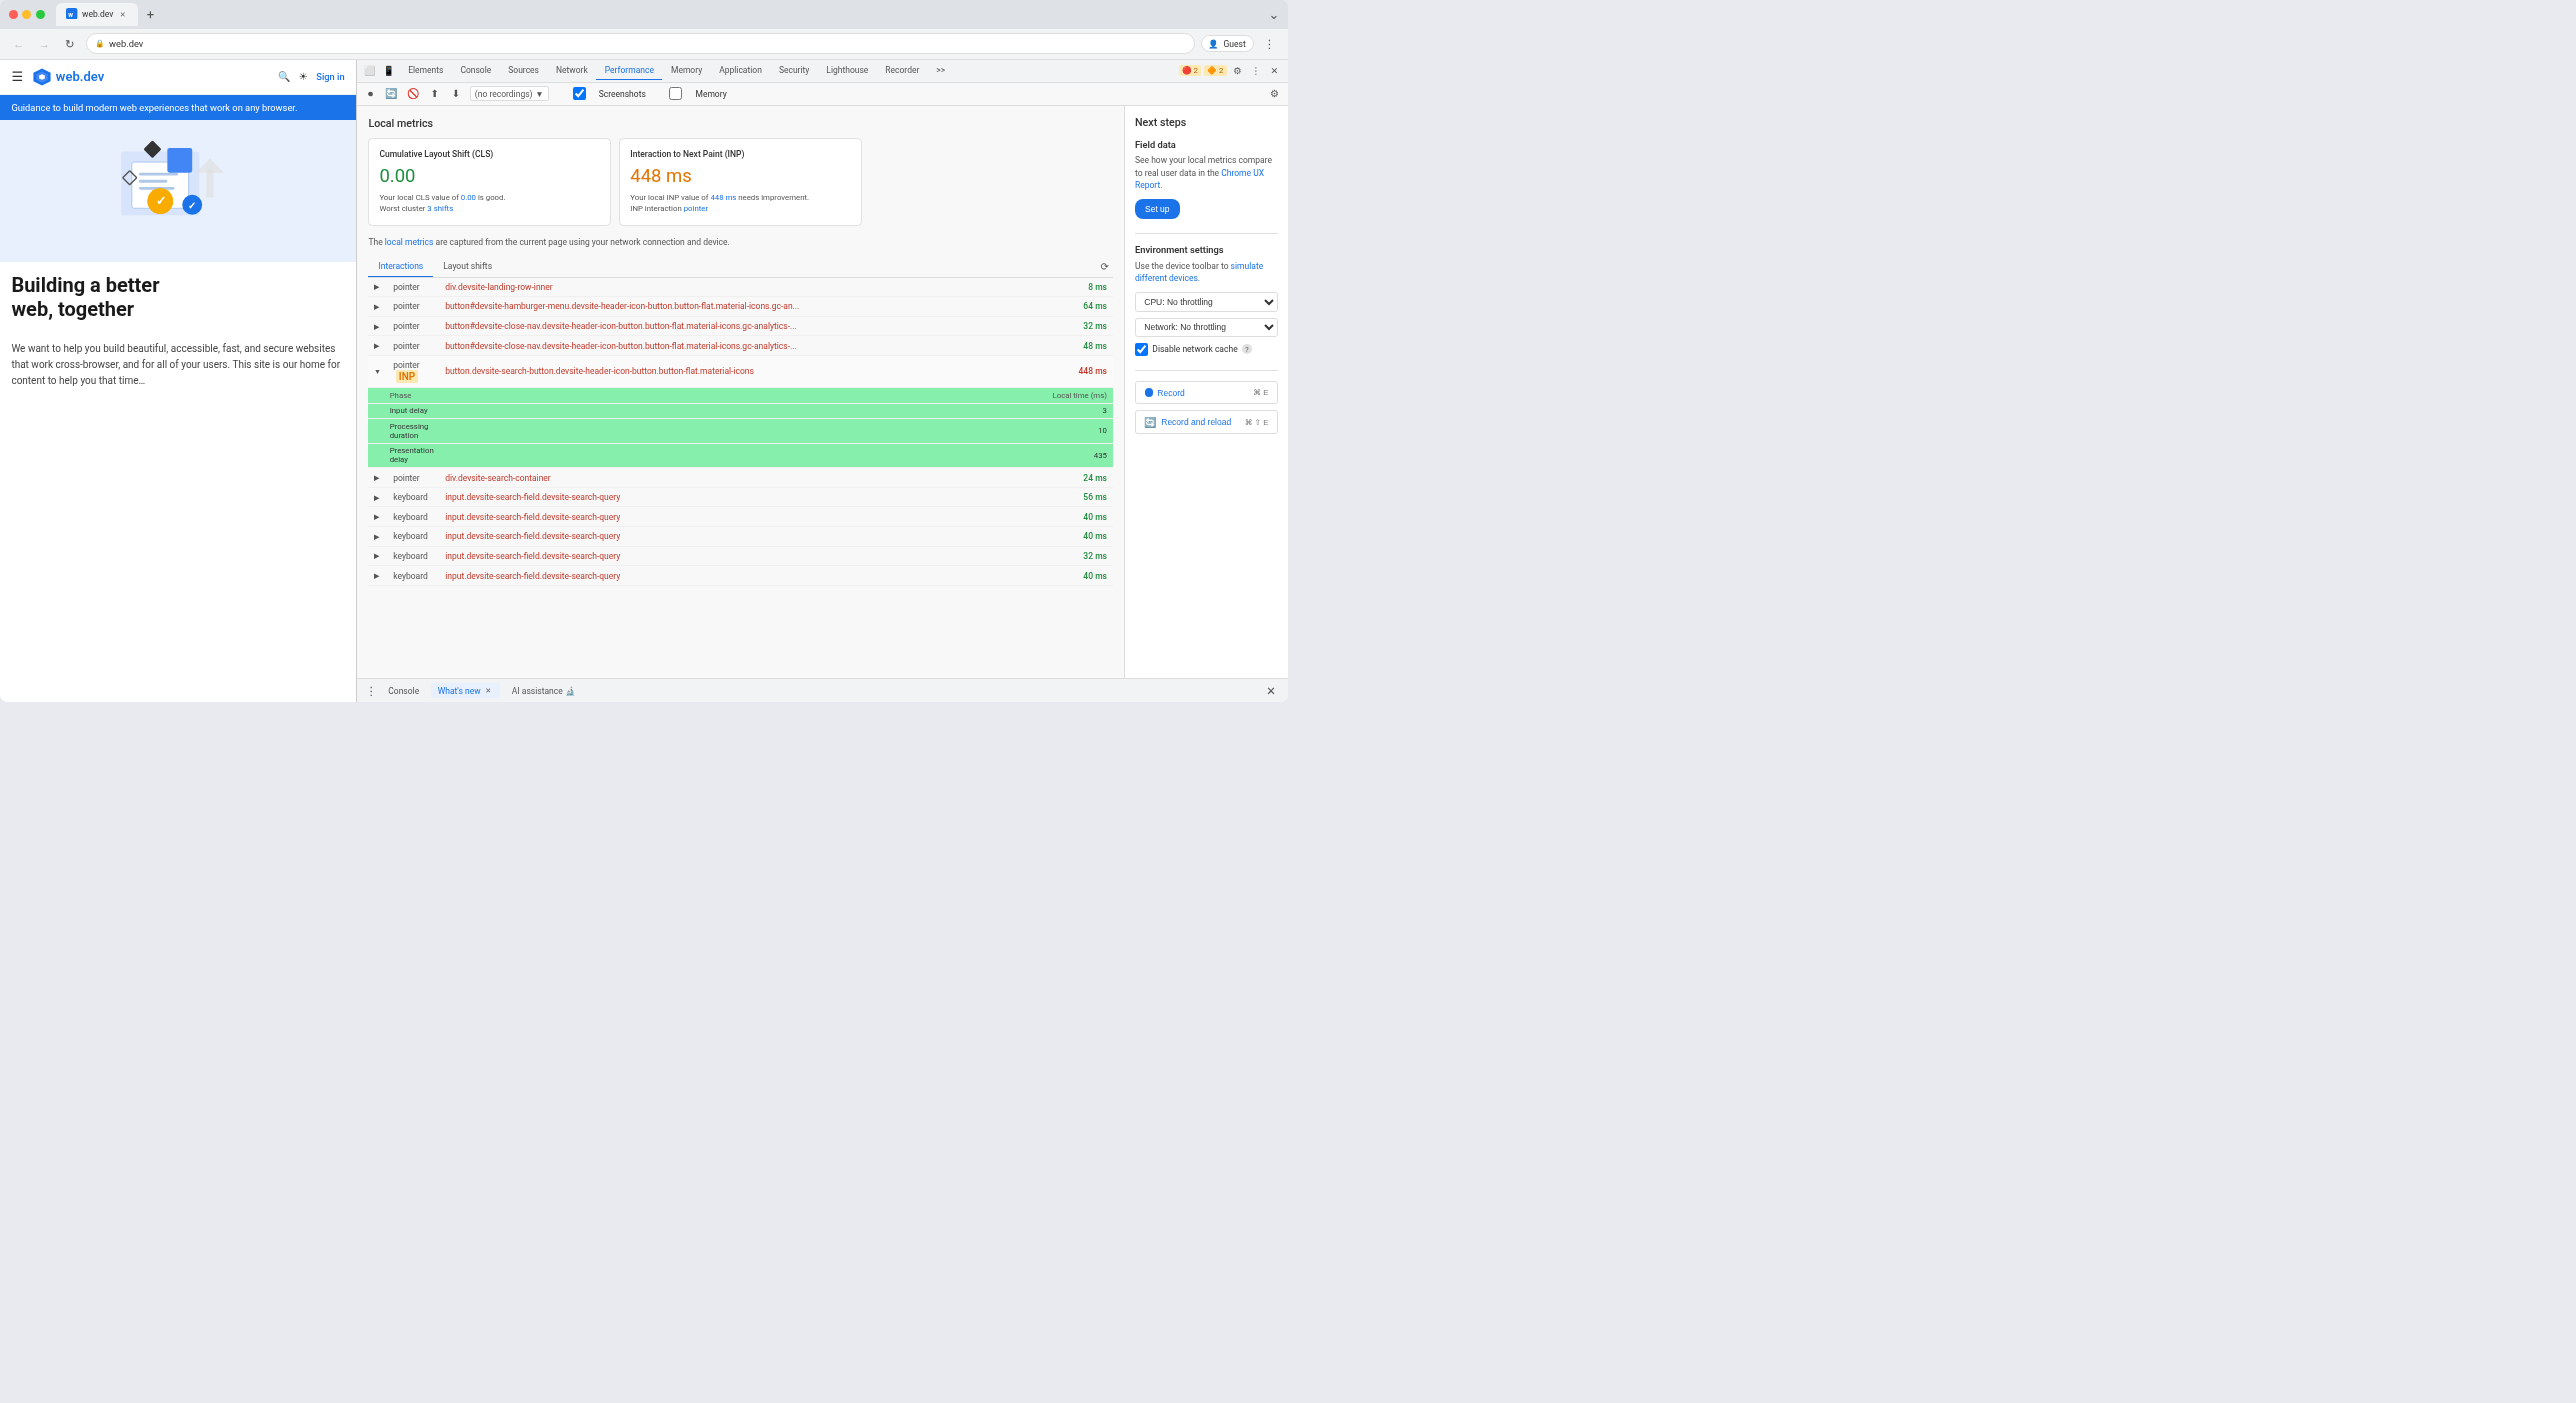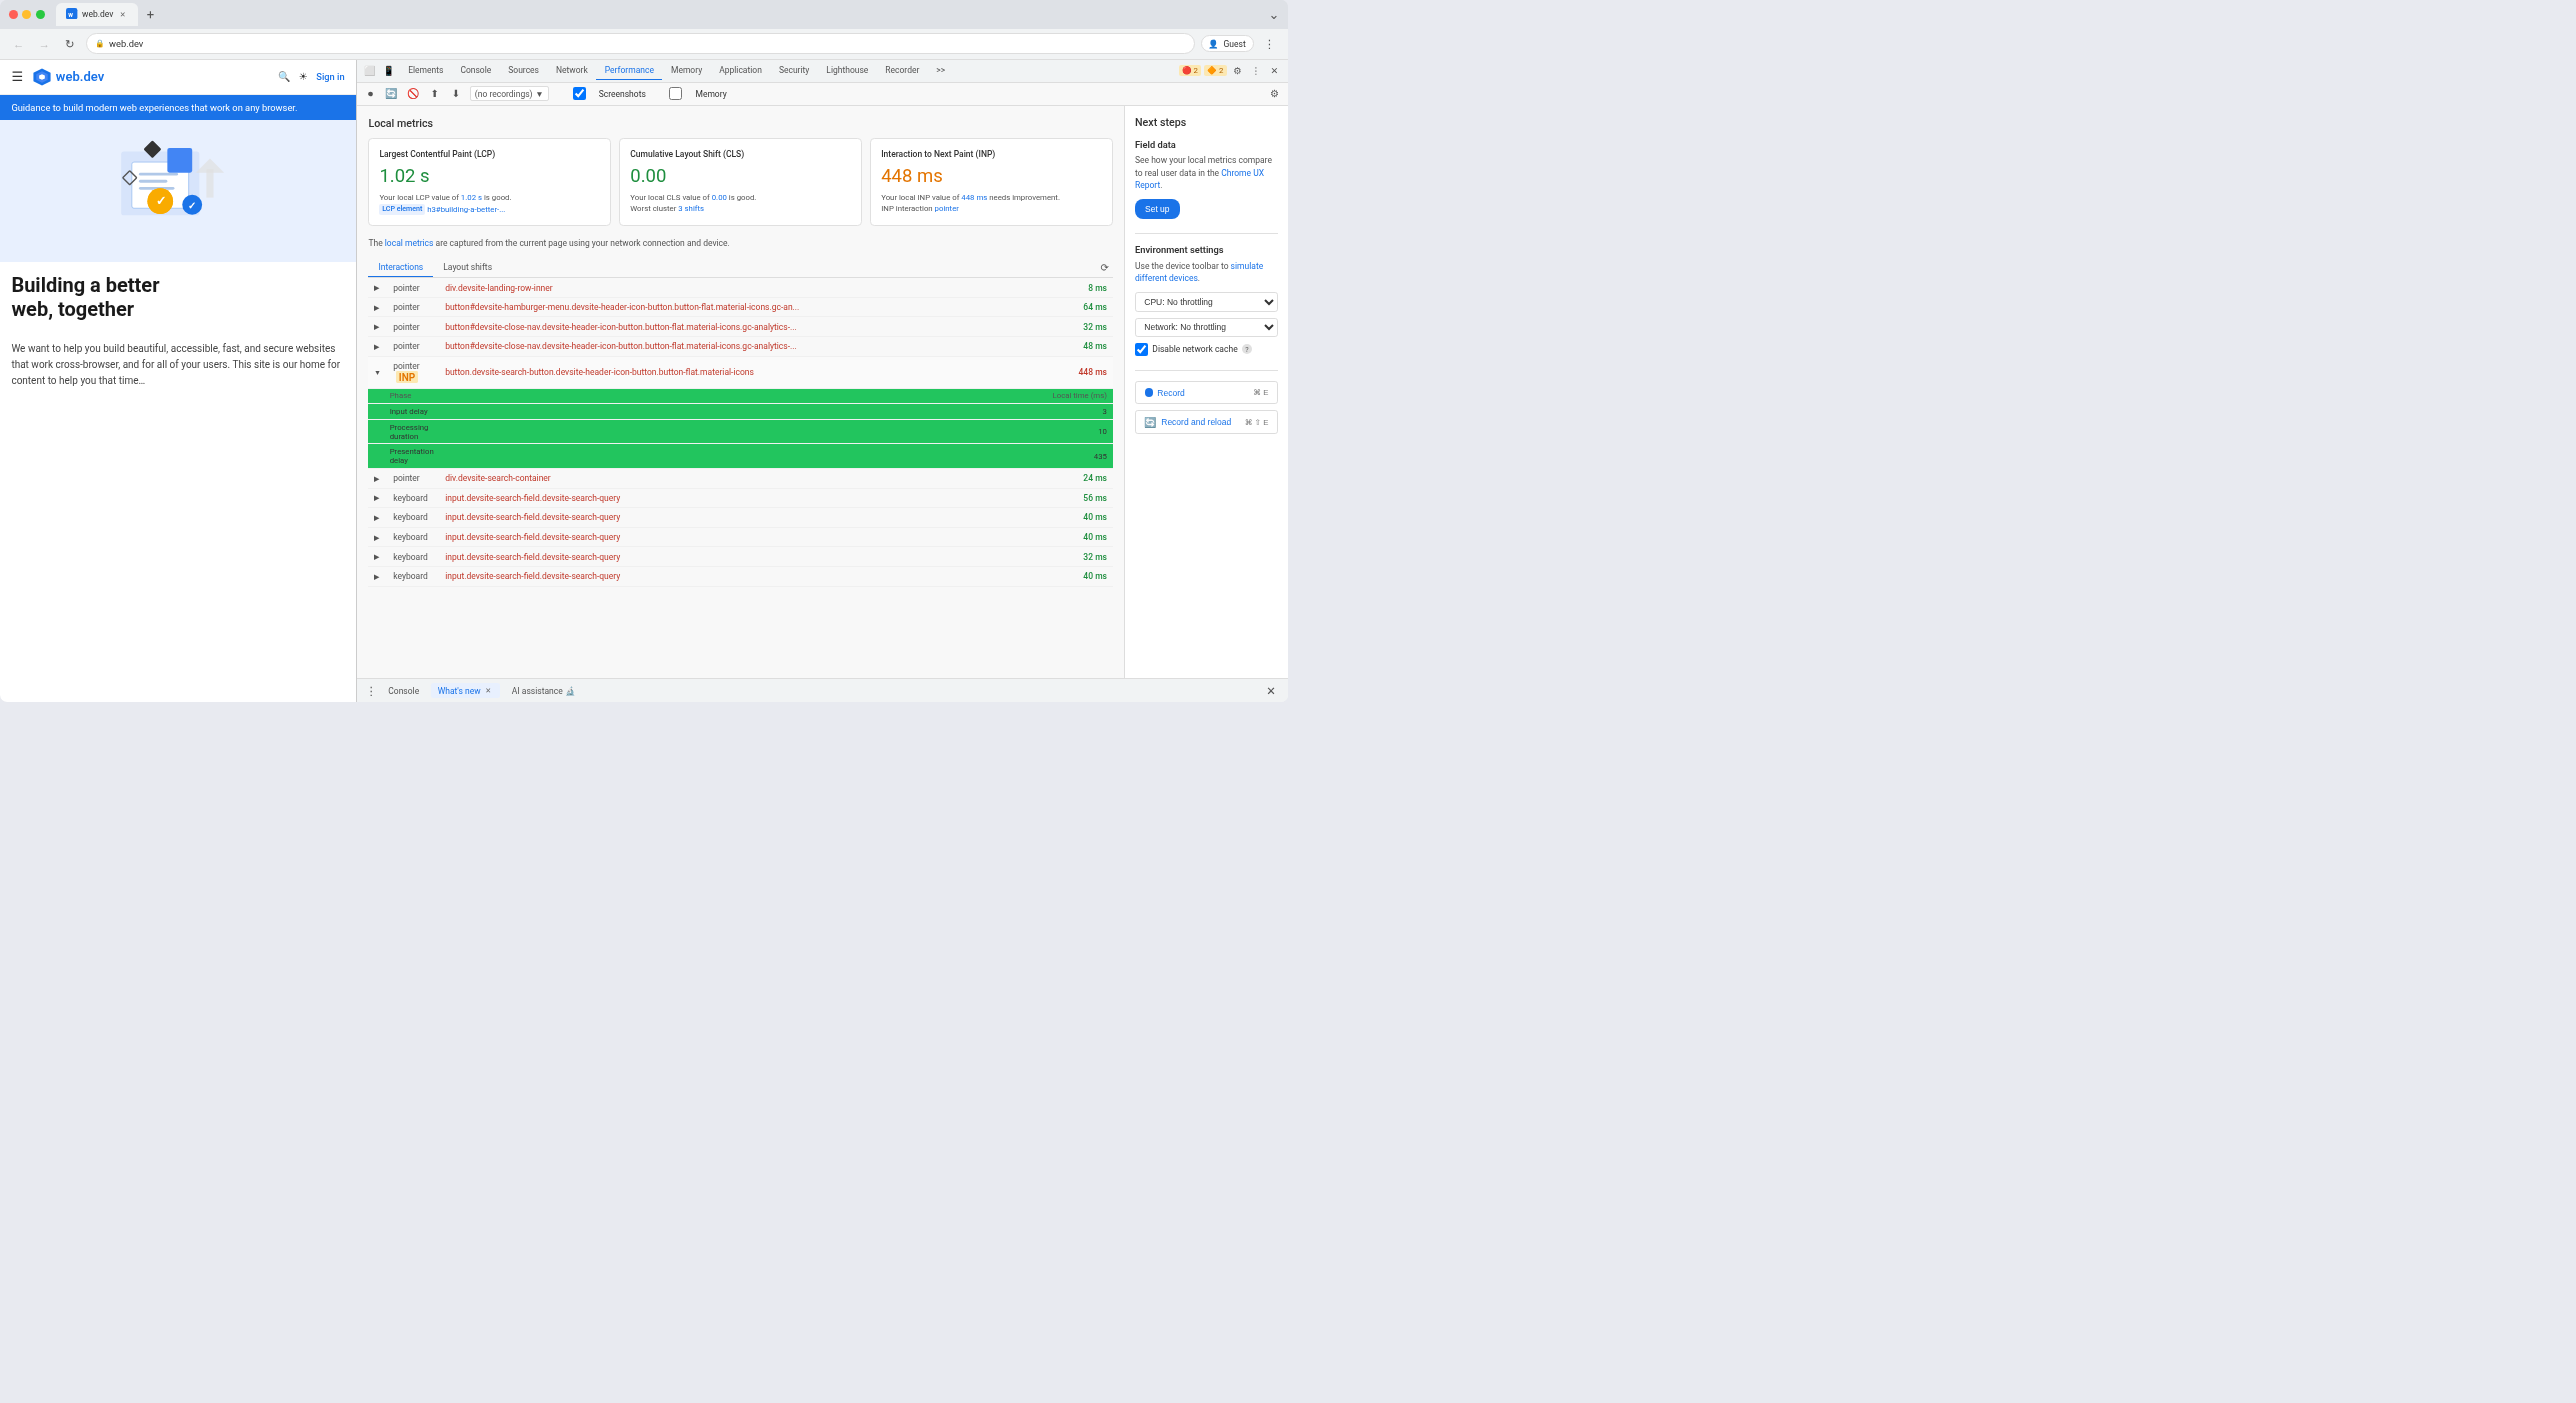--- a/index.html
+++ b/index.html
@@ -84,21 +84,21 @@
     
     .int-table { width: 100%; border-collapse: collapse; font-size: 8.5px; }
     .int-table tr { border-bottom: 0.7px solid #f0f0f0; }
     .int-table td { padding: 4.3px 5.7px; }
     .int-type { color: #555; width: 50px; }
     .int-element { color: #c0392b; flex: 1; overflow: hidden; text-overflow: ellipsis; white-space: nowrap; max-width: 299px; }
     .int-time { text-align: right; font-weight: 500; white-space: nowrap; }
     .int-time.good { color: #1e8e3e; }
     .int-time.critical { color: #c0392b; }
     .expand-arrow { color: #555; cursor: pointer; font-size: 7.1px; width: 10px; }
-    .int-expanded { background: #22c55e; }
+    .int-expanded { background: #86efac; }
     .int-expanded td { padding: 2.8px 5.7px 2.8px 21.3px; }
     .inp-badge { display: inline-block; background: #fce8b2; color: #e37400; font-size: 10px; padding: 0.7px 2.8px; border-radius: 1.4px; font-weight: 600; margin-left: 2.8px; }
 
     
     .next-steps-title { font-size: 10.7px; font-weight: 500; color: #333; margin-bottom: 10px; }
     .sidebar-section { margin-bottom: 14.2px; }
     .sidebar-section-title { font-size: 9.3px; font-weight: 600; color: #333; margin-bottom: 4.3px; }
     .sidebar-section-text { font-size: 8.5px; color: #555; line-height: 1.5; margin-bottom: 7.1px; }
     .sidebar-section-text a { color: #1a73e8; }
     .setup-btn { background: #1a73e8; color: white; border: none; border-radius: 8px; padding: 5px 10px; font-size: 8.5px; cursor: pointer; font-weight: 500; }
@@ -268,32 +268,20 @@
         </label>
         <div class="dt-settings-btn">⚙</div>
       </div>
 
       <div class="perf-content">
         <div class="perf-main">
           <div class="section-title">Local metrics</div>
 
           <div class="metrics-grid">
 
-            <div class="metric-card">
-              <div class="metric-name">Largest Contentful Paint (LCP)</div>
-              <div class="metric-value good">1.02 s</div>
-              <div class="metric-desc">
-                <span>Your local LCP value of </span>
-                <a class="metric-link">1.02 s</a>
-                <span> is good.</span>
-                <br>
-                <span class="metric-badge">LCP element</span>
-                <a class="metric-link">h3#building-a-better-...</a>
-              </div>
-            </div>
 
             <div class="metric-card">
               <div class="metric-name">Cumulative Layout Shift (CLS)</div>
               <div class="metric-value good">0.00</div>
               <div class="metric-desc">
                 <span>Your local CLS value of </span>
                 <a class="metric-link">0.00</a>
                 <span> is good.</span>
                 <br>
                 <span>Worst cluster</span>

